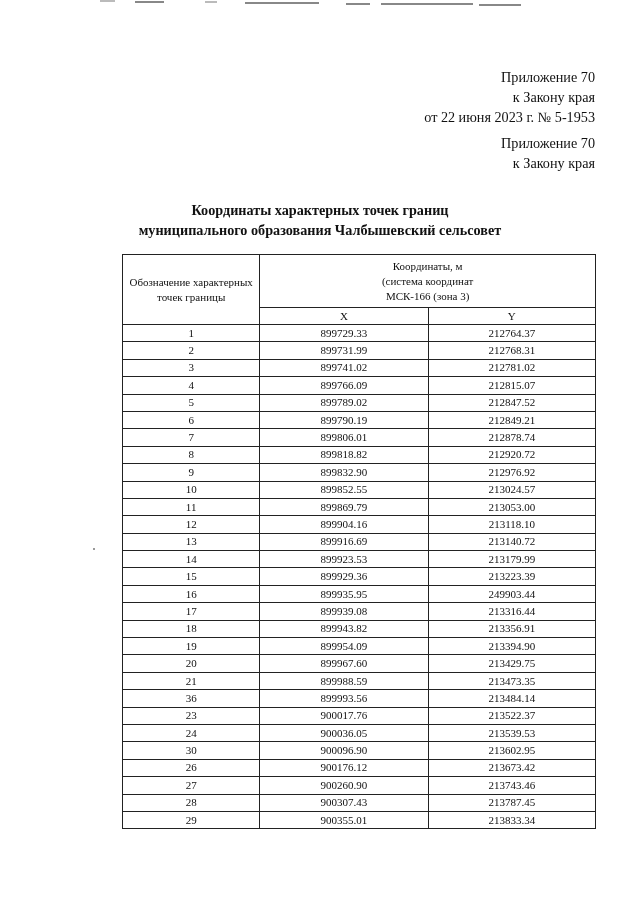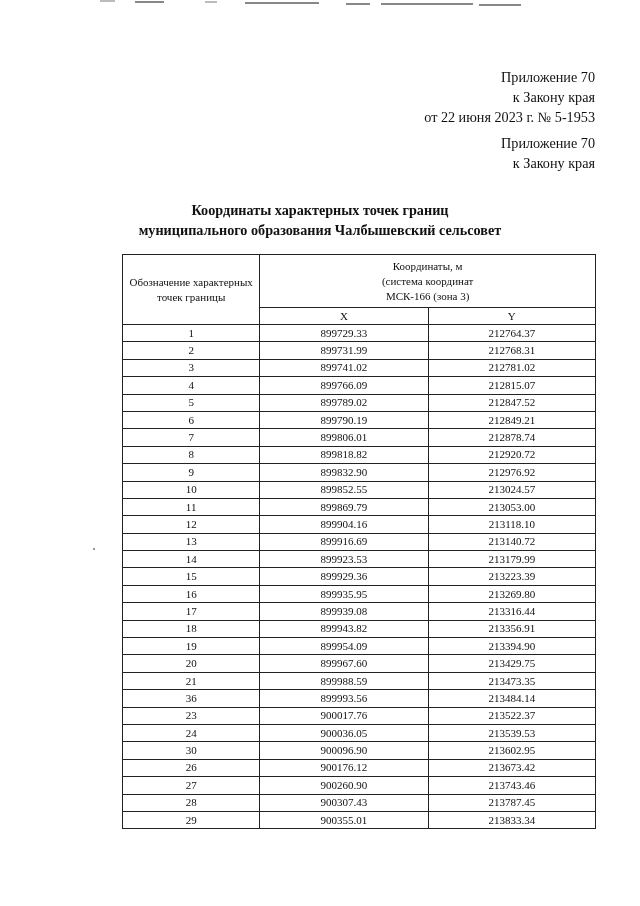--- a/index.html
+++ b/index.html
@@ -156,21 +156,21 @@
         <td>213179.99</td>
       </tr>
       <tr>
         <td>15</td>
         <td>899929.36</td>
         <td>213223.39</td>
       </tr>
       <tr>
         <td>16</td>
         <td>899935.95</td>
-        <td>213269.80</td>
+        <td>249903.44</td>
       </tr>
       <tr>
         <td>17</td>
         <td>899939.08</td>
         <td>213316.44</td>
       </tr>
       <tr>
         <td>18</td>
         <td>899943.82</td>
         <td>213356.91</td>

